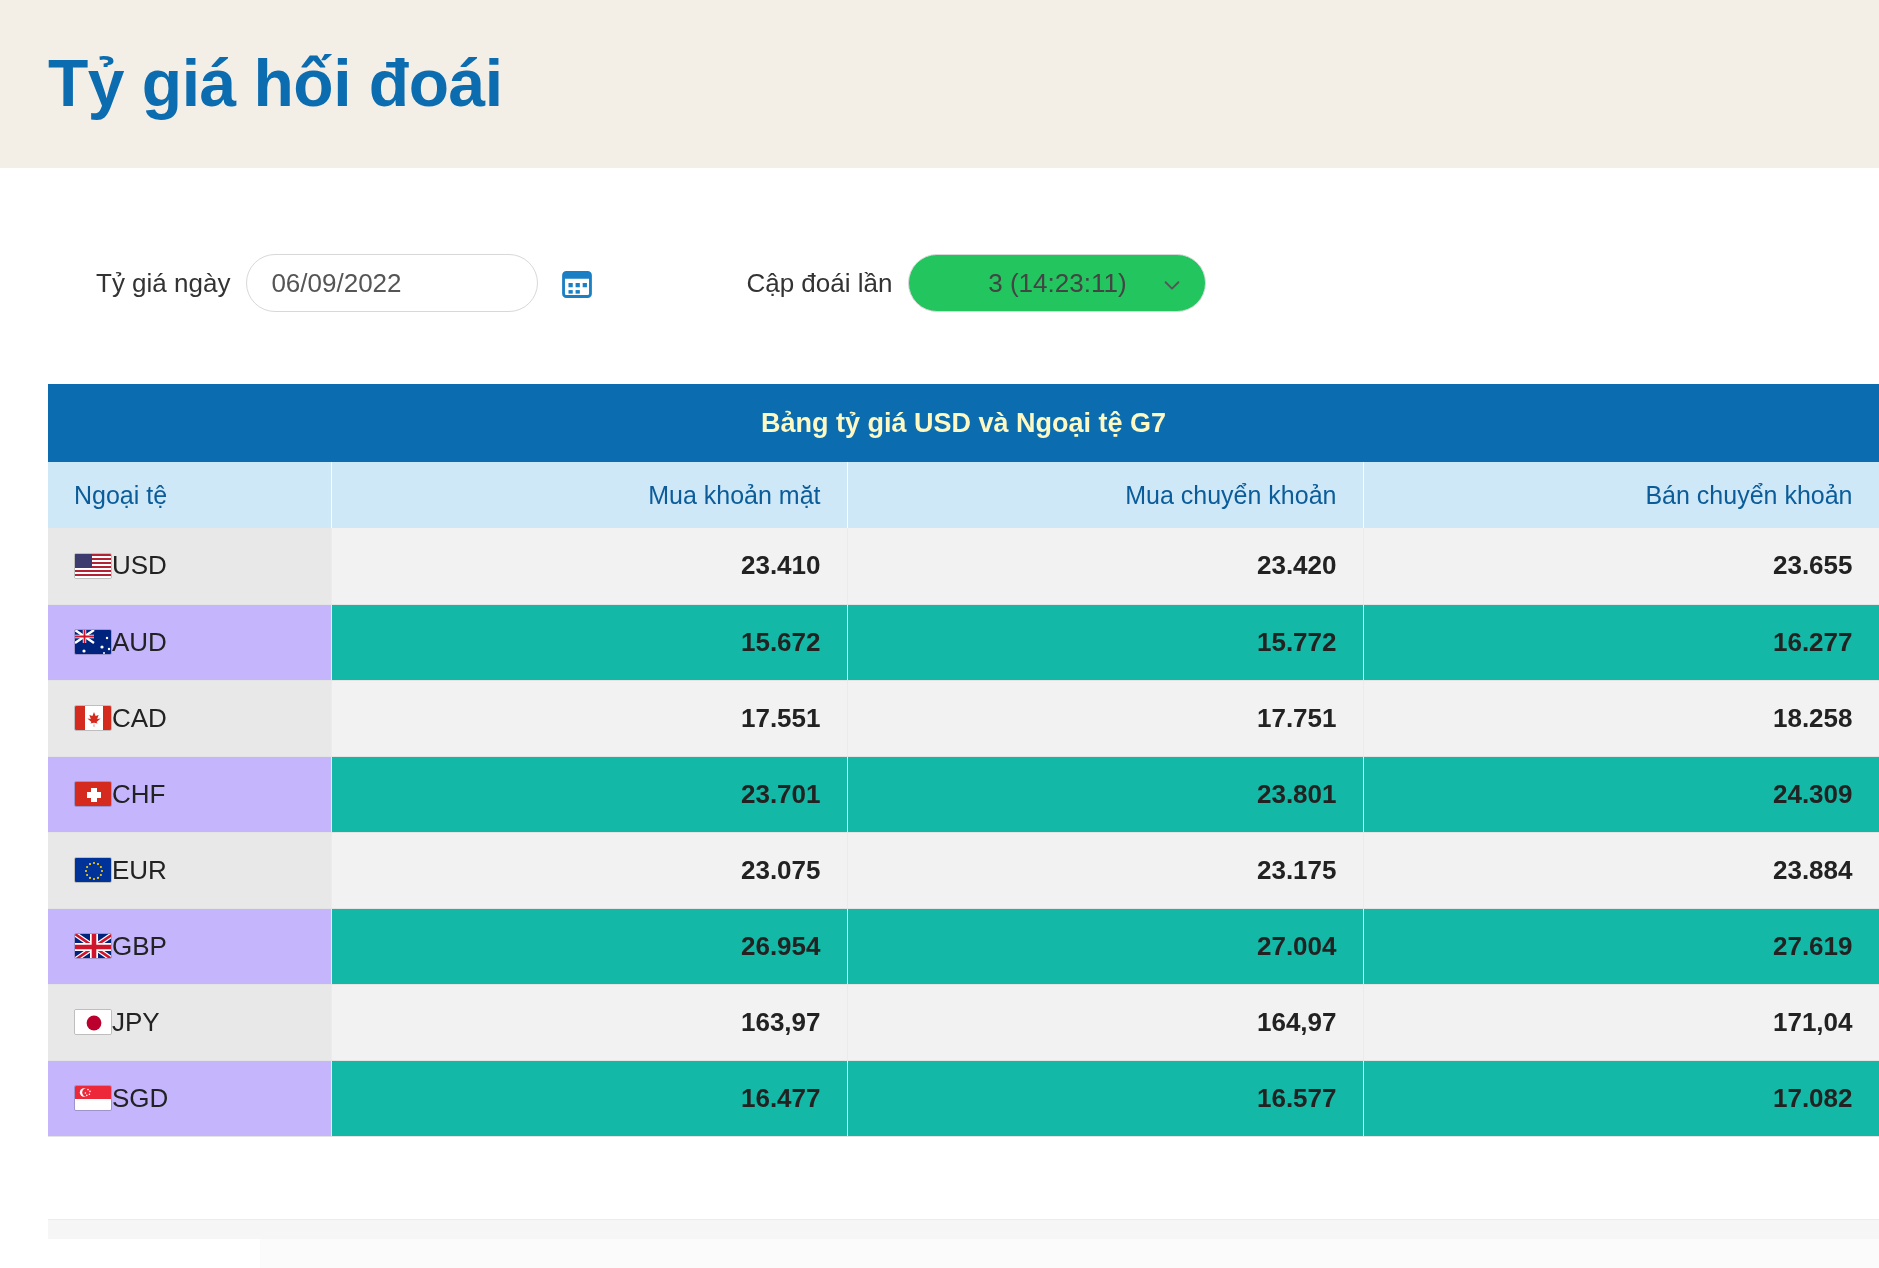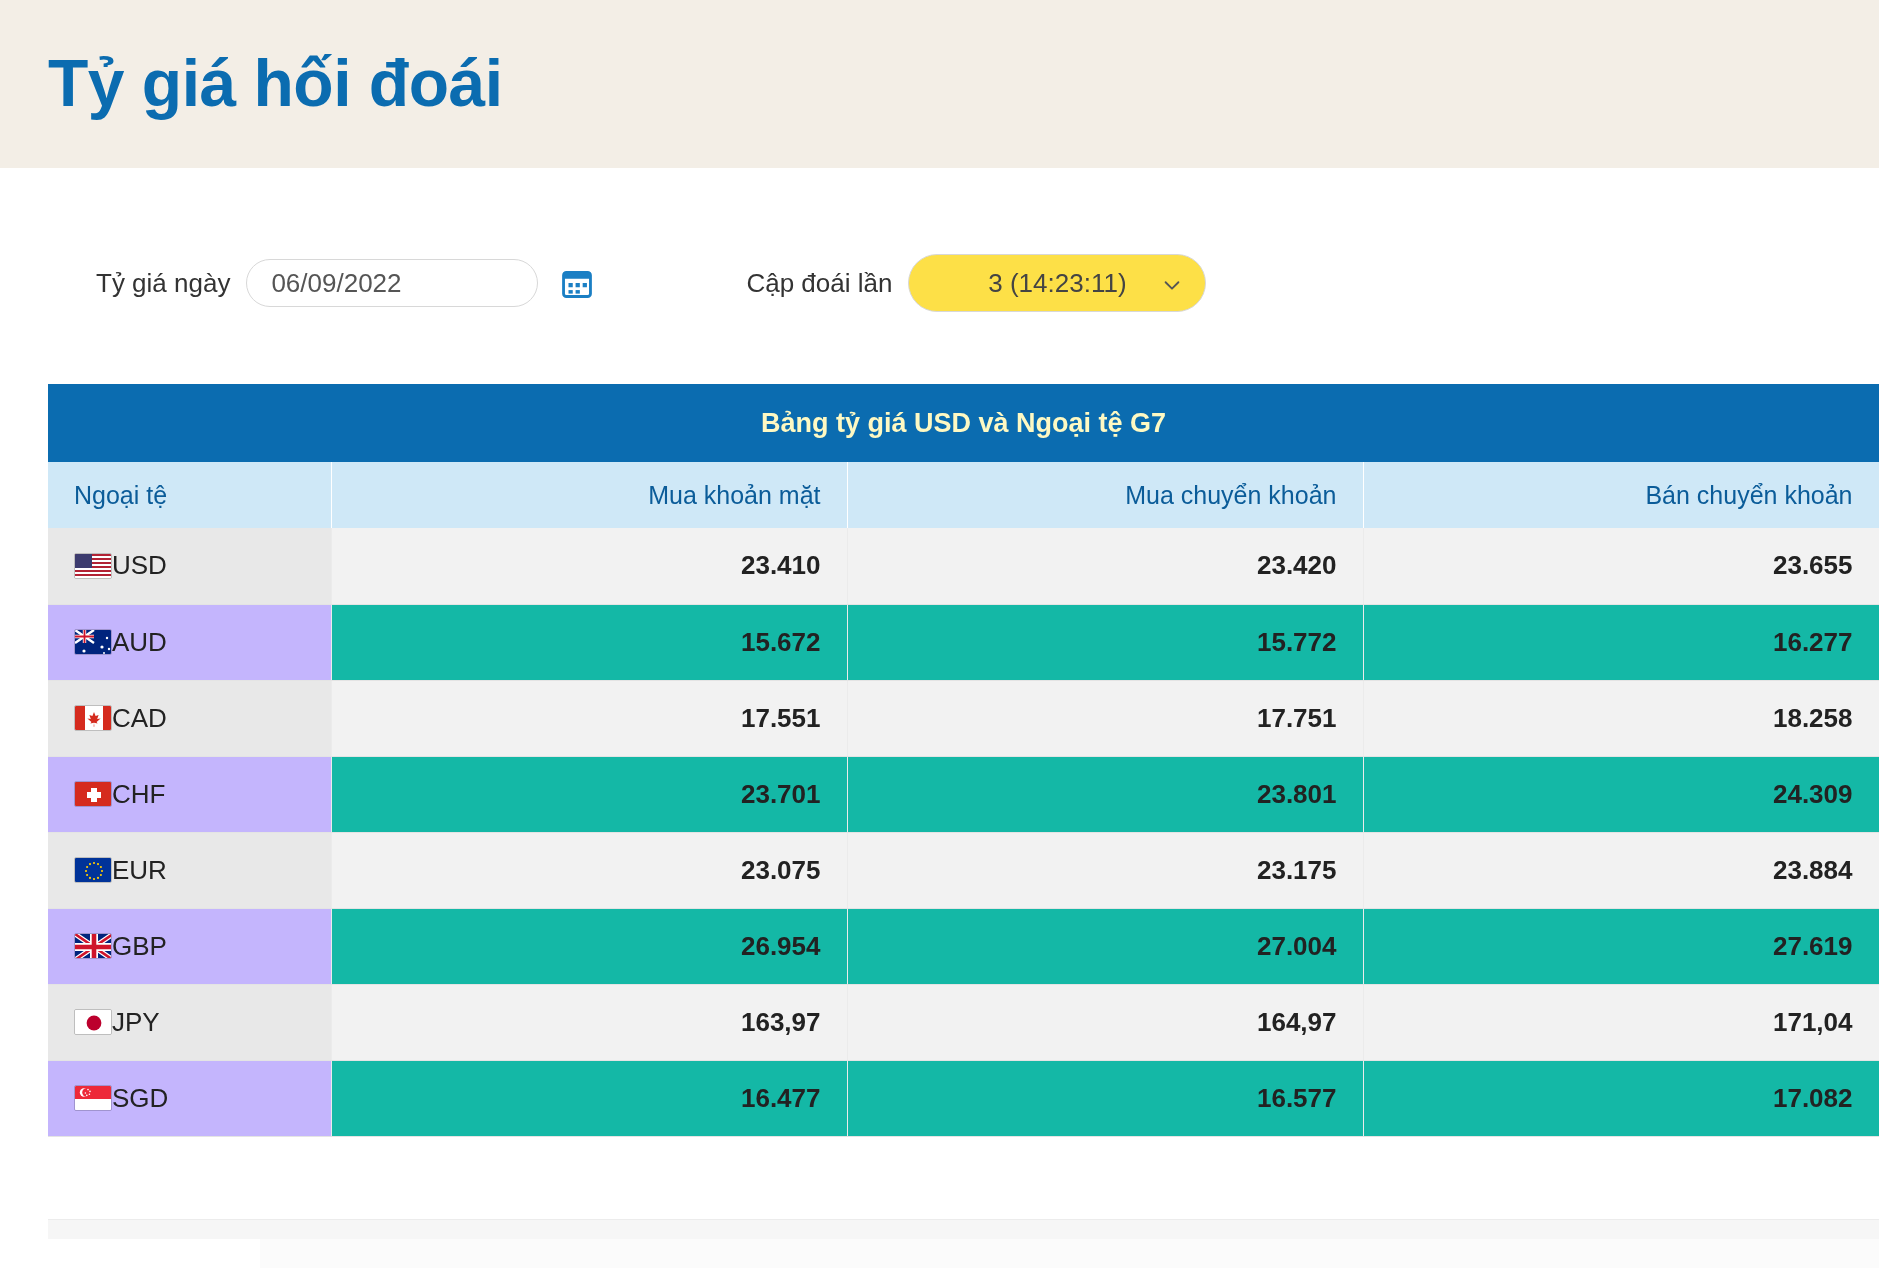--- a/index.html
+++ b/index.html
@@ -37,21 +37,21 @@
     gap: 0;
   }
   .flabel {
     font-size: 26px;
     color: #333333;
     margin-right: 16px;
     white-space: nowrap;
   }
   .date-box {
     width: 292px;
-    height: 48px;
+    height: 58px;
     border: 1px solid #d8d8d8;
     border-radius: 29px;
     background: #fff;
     display: flex;
     align-items: center;
     padding: 0 24px;
     font-size: 26px;
     color: #555;
   }
   .cal-icon {
@@ -59,21 +59,21 @@
     width: 34px;
     height: 34px;
     display: block;
   }
   .gap { width: 152px; }
   .select-box {
     width: 298px;
     height: 58px;
     border: 1px solid #d8d8d8;
     border-radius: 29px;
-    background: #fde047;
+    background: #22c55e;
     display: flex;
     align-items: center;
     justify-content: center;
     position: relative;
     font-size: 26px;
     color: #444;
   }
   .select-box .chev {
     position: absolute;
     right: 22px;

